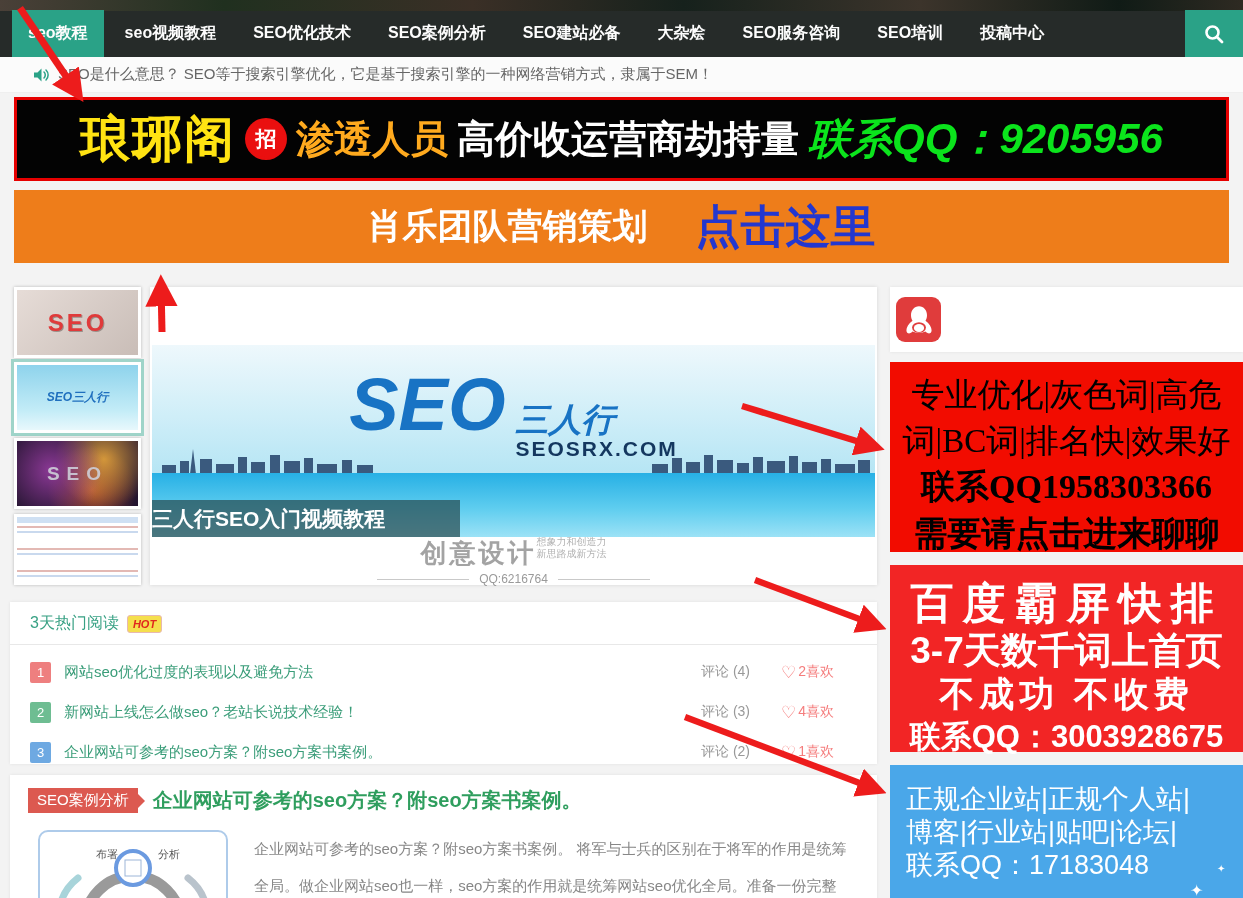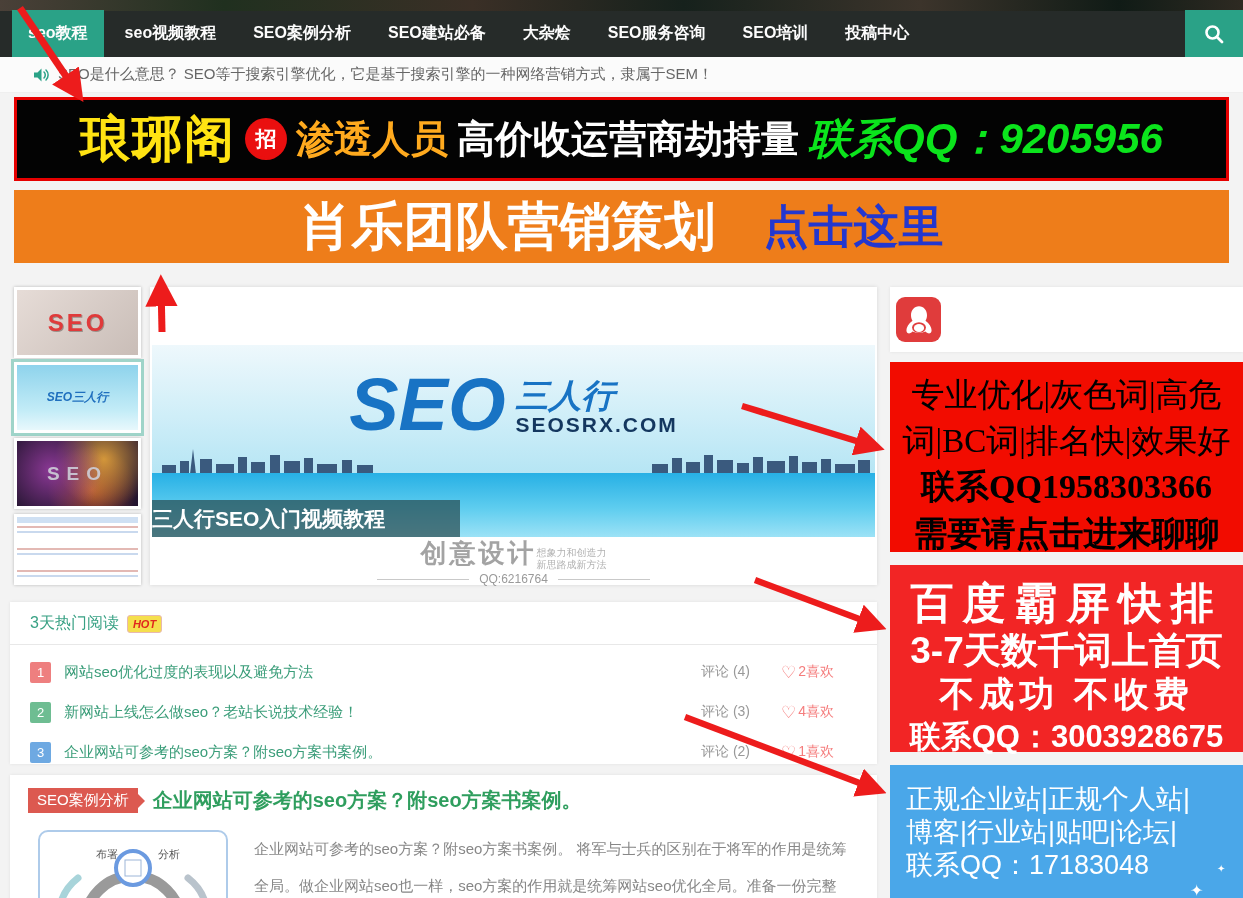--- a/index.html
+++ b/index.html
@@ -30,21 +30,21 @@
   .bb-brand { color:#ffe312; font-size:50px; font-weight:900; letter-spacing:2px; }
   .bb-badge { width:42px; height:42px; background:#ea0f0f; border:4px dotted #ea0f0f; border-radius:50%;
     color:#fff; font-size:21px; font-weight:900; display:flex; align-items:center; justify-content:center; flex:none; }
   .bb-seg1, .bb-seg3 { color:#fff; font-size:38px; font-weight:900; }
   .bb-seg2 { color:#ffaa1e; font-size:38px; font-weight:900; }
   .bb-qq { color:#0be41c; font-size:42px; font-weight:900; font-style:italic; }
 
   
   .banner-orange { position:absolute; left:14px; top:190px; width:1215px; height:73px; background:#ee7d1a;
     display:flex; align-items:center; justify-content:center; gap:48px; white-space:nowrap; cursor:pointer; text-decoration:none; }
-  .bo-seg1, .bo-seg3 { color:#fff; font-size:52px; font-weight:900; }
+  .bo-seg1, .bo-seg3 { color:#fff; font-size:35px; font-weight:900; }
   .bo-seg2 { color:#2337cf; font-size:45px; font-weight:900; }
 
   
   .thumb { position:absolute; left:14px; width:127px; height:71px; background:#fff; padding:3px;
     box-shadow:0 0 3px rgba(0,0,0,.25); cursor:pointer; }
   .thumb.active { outline:3px solid #9fd4c9; }
   .thumb-inner { width:100%; height:100%; display:flex; align-items:center; justify-content:center; overflow:hidden; }
   .t1 .thumb-inner { background:linear-gradient(135deg,#e6dcd7,#c9bdb7); }
   .t1 .thumb-txt { color:#e03a3a; font-size:24px; font-weight:900; letter-spacing:3px; text-shadow:1px 1px 0 #9b8f89; }
   .t2 .thumb-inner { background:linear-gradient(#8ed3ec,#c3ecf7 70%,#e8f8fc); }
@@ -63,26 +63,26 @@
     box-shadow:0 0 4px rgba(0,0,0,.12); padding:58px 2px 0; }
   .slide { position:relative; width:723px; height:192px; overflow:hidden; cursor:pointer; }
   .sky { position:absolute; left:0; top:0; width:100%; height:130px;
     background:linear-gradient(#eef8fc, #cfeef8 55%, #b5e5f4); }
   .sea { position:absolute; left:0; top:128px; width:100%; height:64px;
     background:linear-gradient(#27b0e5, #5ecdef 55%, #9ce2f6); }
   .skyline { position:absolute; left:0; top:102px; width:100%; height:27px; }
   .slide-logo { position:absolute; left:0; top:28px; width:100%; display:flex; justify-content:center; align-items:flex-start; gap:10px; }
   .logo-main { font-size:74px; line-height:64px; font-weight:900; font-style:italic; color:#1873c4; }
   .logo-col { display:flex; flex-direction:column; margin-top:6px; }
-  .logo-sub { font-size:33px; font-weight:900; font-style:italic; color:#1873c4; line-height:34px; }
+  .logo-sub { font-size:33px; font-weight:900; font-style:italic; color:#1873c4; line-height:34px;margin-top:24px; }
   .logo-domain { font-size:21px; font-weight:800; color:#14375f; letter-spacing:2px; }
   .caption { position:absolute; left:0; bottom:0; width:308px; height:37px; background:rgba(42,76,80,.72);
     color:#fff; font-size:21px; font-weight:bold; line-height:37px; }
   .slide-footer { height:48px; display:flex; flex-direction:column; align-items:center; justify-content:center; }
-  .sf-row { display:flex; align-items:flex-end; gap:0; }
+  .sf-row { display:flex; align-items:flex-start; gap:0; }
   .sf-brand { font-size:26px; color:#a3a3a3; font-weight:bold; letter-spacing:3px; font-family:"Liberation Serif", serif; }
   .sf-tags { display:flex; flex-direction:column; font-size:10px; color:#b2b2b2; line-height:12px; }
   .sf-qq-row { display:flex; align-items:center; gap:10px; margin-top:1px; }
   .sf-line { width:92px; height:1px; background:#c9c9c9; }
   .sf-qq { font-size:12px; color:#9a9a9a;text-align:right; }
 
   
   .qq-card { position:absolute; left:890px; top:287px; width:353px; height:65px; background:#fff;
     box-shadow:0 0 3px rgba(0,0,0,.08); }
   .qq-btn { position:absolute; left:6px; top:10px; width:45px; height:45px; background:#e03c3c;
@@ -144,20 +144,21 @@
 </head>
 <body>
 
 <div class="page">
 
   <header class="topbar">
     <div class="topbar-photo"></div>
     <nav class="navbar">
       <a class="nav-item active">seo教程</a>
       <a class="nav-item">seo视频教程</a>
+      <a class="nav-item">SEO优化技术</a>
       <a class="nav-item">SEO案例分析</a>
       <a class="nav-item">SEO建站必备</a>
       <a class="nav-item">大杂烩</a>
       <a class="nav-item">SEO服务咨询</a>
       <a class="nav-item">SEO培训</a>
       <a class="nav-item">投稿中心</a>
       <span class="nav-spacer"></span>
       <div class="search-btn">
         <svg width="22" height="22" viewBox="0 0 22 22">
           <circle cx="9.5" cy="9.5" r="6" fill="none" stroke="#fff" stroke-width="2.6"></circle>

